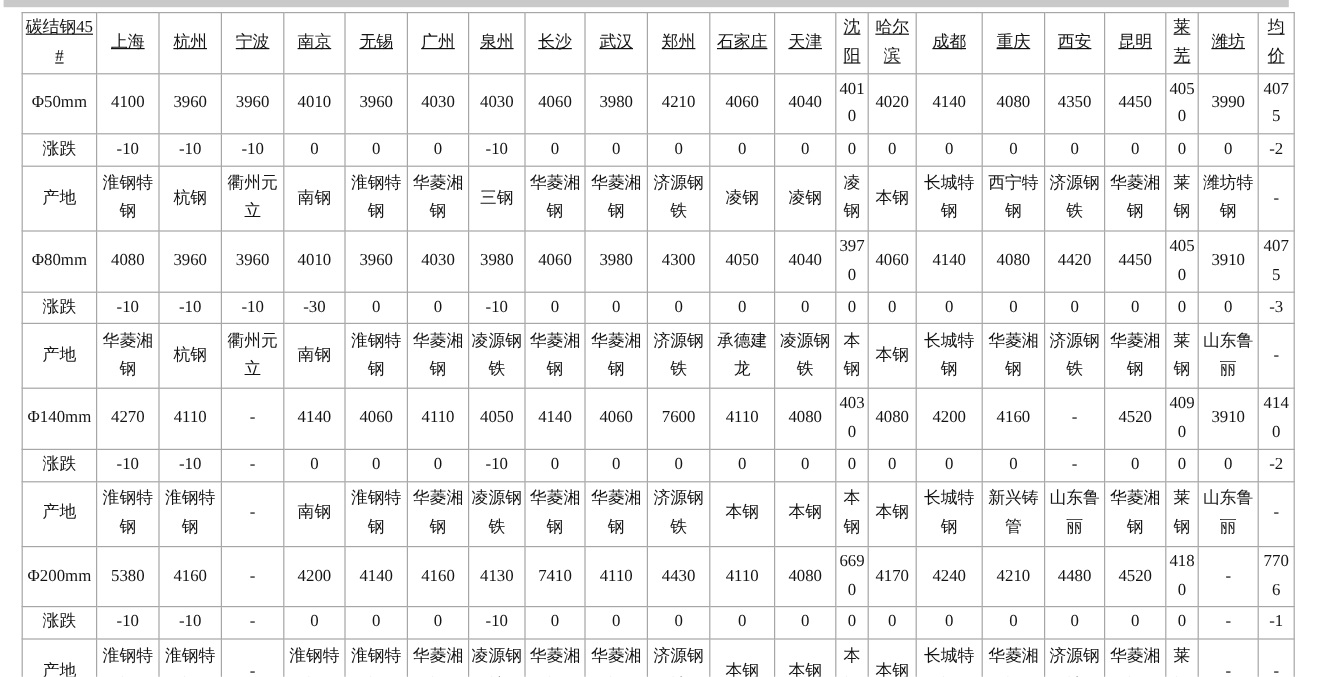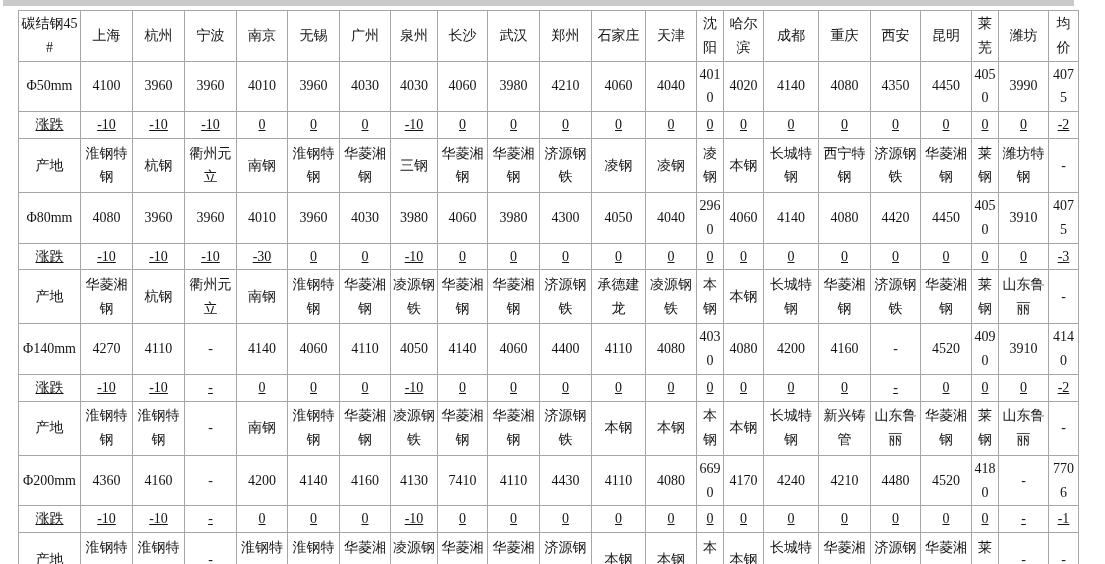--- a/index.html
+++ b/index.html
@@ -18,23 +18,23 @@
     border-collapse:collapse; table-layout:fixed;
     background:#ffffff;
   }
   .price-table th, .price-table td {
     border:1px solid var(--border-color,#a6a6a6);
     font-size:14px; font-weight:normal;
     text-align:center; vertical-align:middle;
     line-height:1.7; padding:1px 2px;
     word-break:break-all;
   }
-  .price-table thead tr { height:46px; }
+  .price-table thead tr { height:46px;text-decoration:underline; }
   .price-table tr.row-price  { height:42px; }
-  .price-table tr.row-change { height:25px;text-decoration:underline; }
+  .price-table tr.row-change { height:25px; }
   .price-table tr.row-origin { height:54px;margin-top:13px; }
 </style>
 </head>
 <body style="--border-color: #a6a6a6; --text-color: #141414; --strip-color: #c9c9c9;">
 
 <div class="top-strip"></div>
 
 <table class="price-table">
   <colgroup>
       <col style="width: 62px;">
@@ -166,21 +166,21 @@
         <td>3960</td>
         <td>4010</td>
         <td>3960</td>
         <td>4030</td>
         <td>3980</td>
         <td>4060</td>
         <td>3980</td>
         <td>4300</td>
         <td>4050</td>
         <td>4040</td>
-        <td>2960</td>
+        <td>3970</td>
         <td>4060</td>
         <td>4140</td>
         <td>4080</td>
         <td>4420</td>
         <td>4450</td>
         <td>4050</td>
         <td>3910</td>
         <td>4075</td>
       </tr>
       <tr class="row-change">
@@ -235,21 +235,21 @@
         <th>Φ140mm</th>
         <td>4270</td>
         <td>4110</td>
         <td>-</td>
         <td>4140</td>
         <td>4060</td>
         <td>4110</td>
         <td>4050</td>
         <td>4140</td>
         <td>4060</td>
-        <td>4400</td>
+        <td>7600</td>
         <td>4110</td>
         <td>4080</td>
         <td>4030</td>
         <td>4080</td>
         <td>4200</td>
         <td>4160</td>
         <td>-</td>
         <td>4520</td>
         <td>4090</td>
         <td>3910</td>
@@ -298,21 +298,21 @@
         <td>长城特钢</td>
         <td>新兴铸管</td>
         <td>山东鲁丽</td>
         <td>华菱湘钢</td>
         <td>莱钢</td>
         <td>山东鲁丽</td>
         <td>-</td>
       </tr>
       <tr class="row-price">
         <th>Φ200mm</th>
-        <td>4360</td>
+        <td>5380</td>
         <td>4160</td>
         <td>-</td>
         <td>4200</td>
         <td>4140</td>
         <td>4160</td>
         <td>4130</td>
         <td>7410</td>
         <td>4110</td>
         <td>4430</td>
         <td>4110</td>

